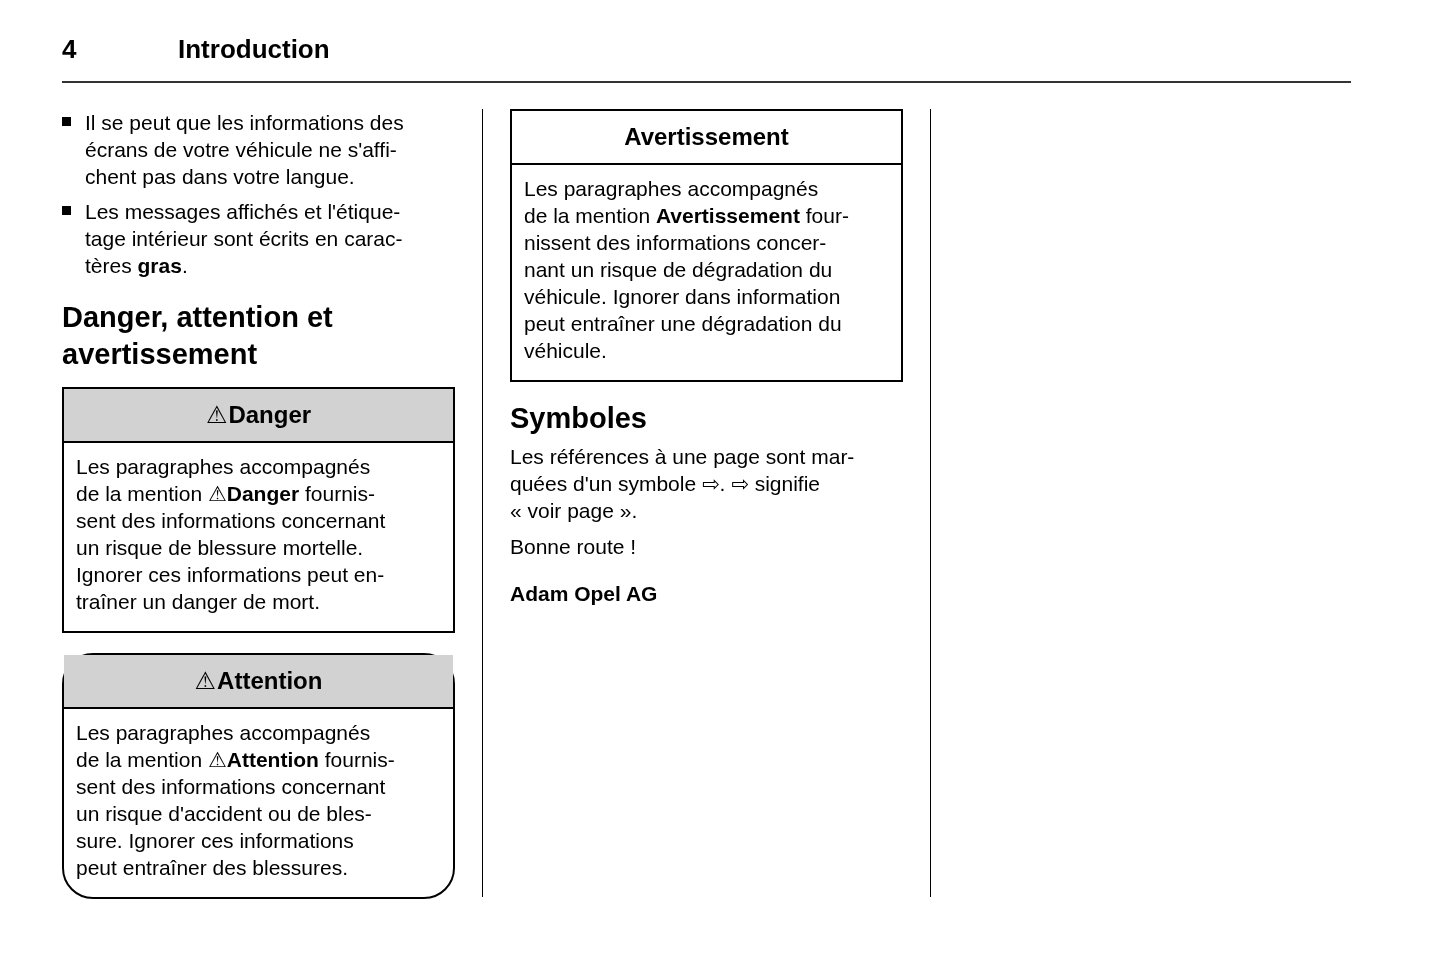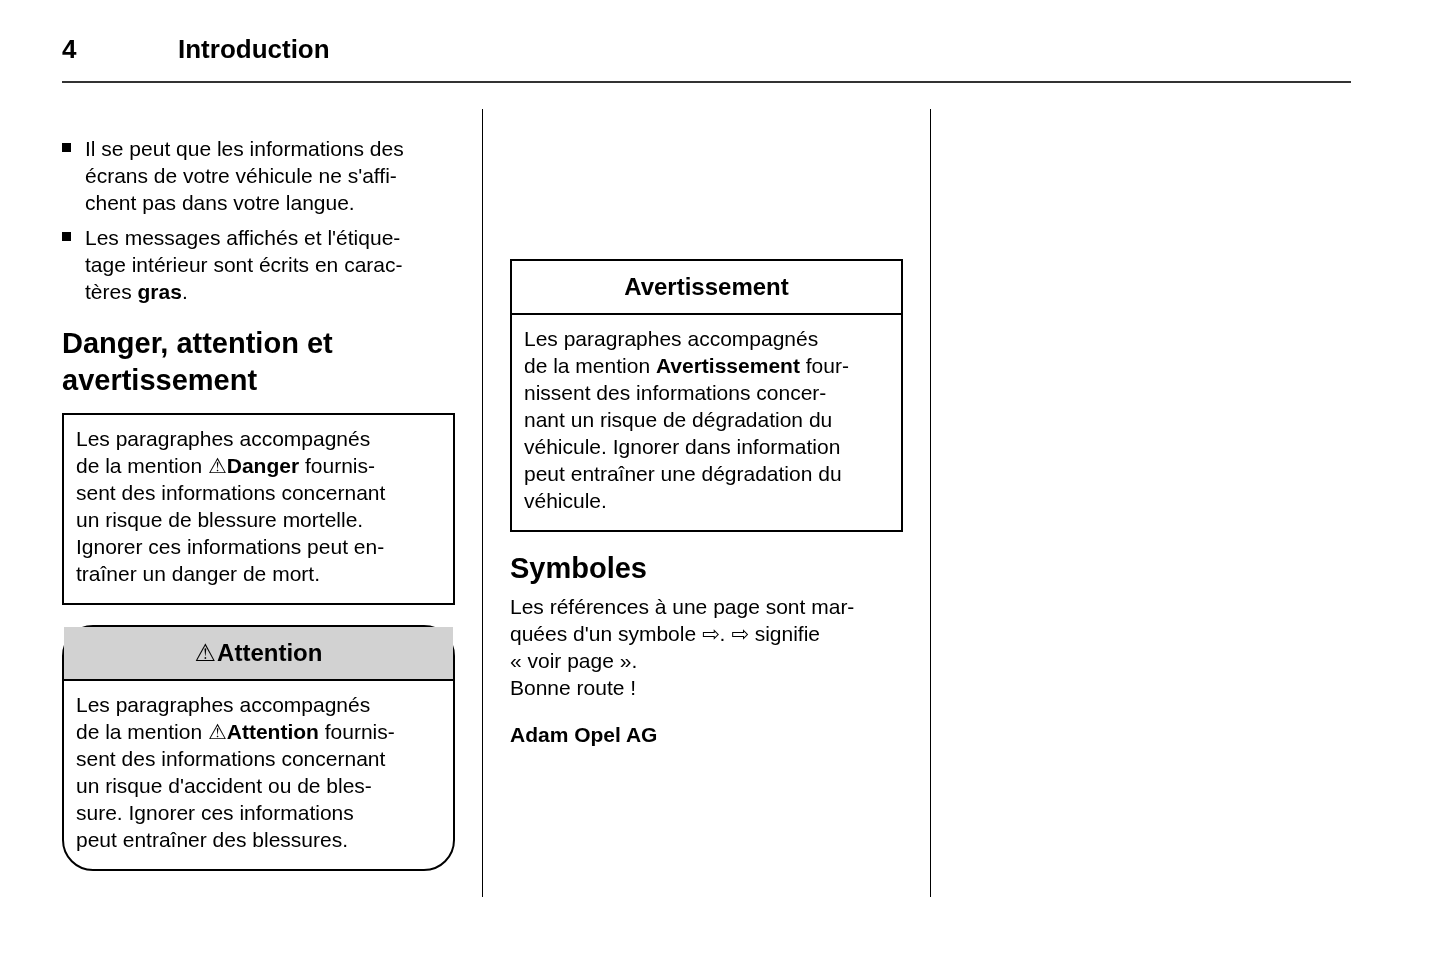--- a/index.html
+++ b/index.html
@@ -9,21 +9,21 @@
     color: #000;
   }
   .page { padding: 34px 94px 0 62px; }
 
   .header-row { display: flex; align-items: baseline; }
   .page-number { font-size: 26px; font-weight: bold; width: 116px; }
   .page-title { font-size: 26px; font-weight: bold; }
 
   .rule { border: none; border-top: 2px solid #333; margin-top: 16px; }
 
-  .columns { display: flex; margin-top: 26px; align-items: center; }
+  .columns { display: flex; margin-top: 26px; align-items: flex-start; }
   .col { width: 393px; flex: none; }
   .vdivider { width: 1px; height: 788px; background: #000; margin: 0 27px; flex: none; }
 
   .body-text { font-size: 21px; line-height: 27px; white-space: pre-line; }
   .b { font-weight: bold; }
 
   .bullet { display: flex; margin-bottom: 8px; }
   .bullet .marker { width: 9px; height: 9px; background: #000; margin: 8px 14px 0 0; flex: none; }
 
   .section-heading {
@@ -34,21 +34,21 @@
 
   .warnbox { border: 2px solid #000; margin-top: 0; background: #fff; }
   .warnbox + .warnbox { margin-top: 20px; border-radius: 31px; }
   .warnbox-header {
     text-align: center; font-weight: bold; font-size: 24px;
     padding: 11px 0; border-bottom: 2px solid #000; line-height: 30px;
   }
   .warnbox-header.gray { background: #d2d2d2; }
   .warnbox-header .tri { font-weight: normal; margin-right: 1px; }
   .warnbox-body { padding: 10px 23px 16px 12px; }
-  .closing { }
+  .closing { margin-top: 9px; }
   .signature { margin-top: 20px; font-weight: bold; }
 </style>
 </head>
 <body>
 
 <div class="page">
 
   <div class="header-row">
     <span class="page-number">4</span>
     <span class="page-title">Introduction</span>
@@ -71,20 +71,23 @@
         <span class="marker"></span>
         <p class="body-text"><span>Les messages affichés et l'étique-
 tage intérieur sont écrits en carac-
 tères </span><span class="b">gras</span><span>.</span></p>
       </div>
 
       <h2 class="section-heading">Danger, attention et
 avertissement</h2>
 
       <div class="warnbox">
+        <div class="warnbox-header gray">
+          <span class="tri">⚠</span><span>Danger</span>
+        </div>
         <div class="warnbox-body body-text"><span>Les paragraphes accompagnés
 de la mention ⚠</span><span class="b">Danger</span><span> fournis-
 sent des informations concernant
 un risque de blessure mortelle.
 Ignorer ces informations peut en-
 traîner un danger de mort.</span></div>
       </div>
 
       <div class="warnbox">
         <div class="warnbox-header gray">

